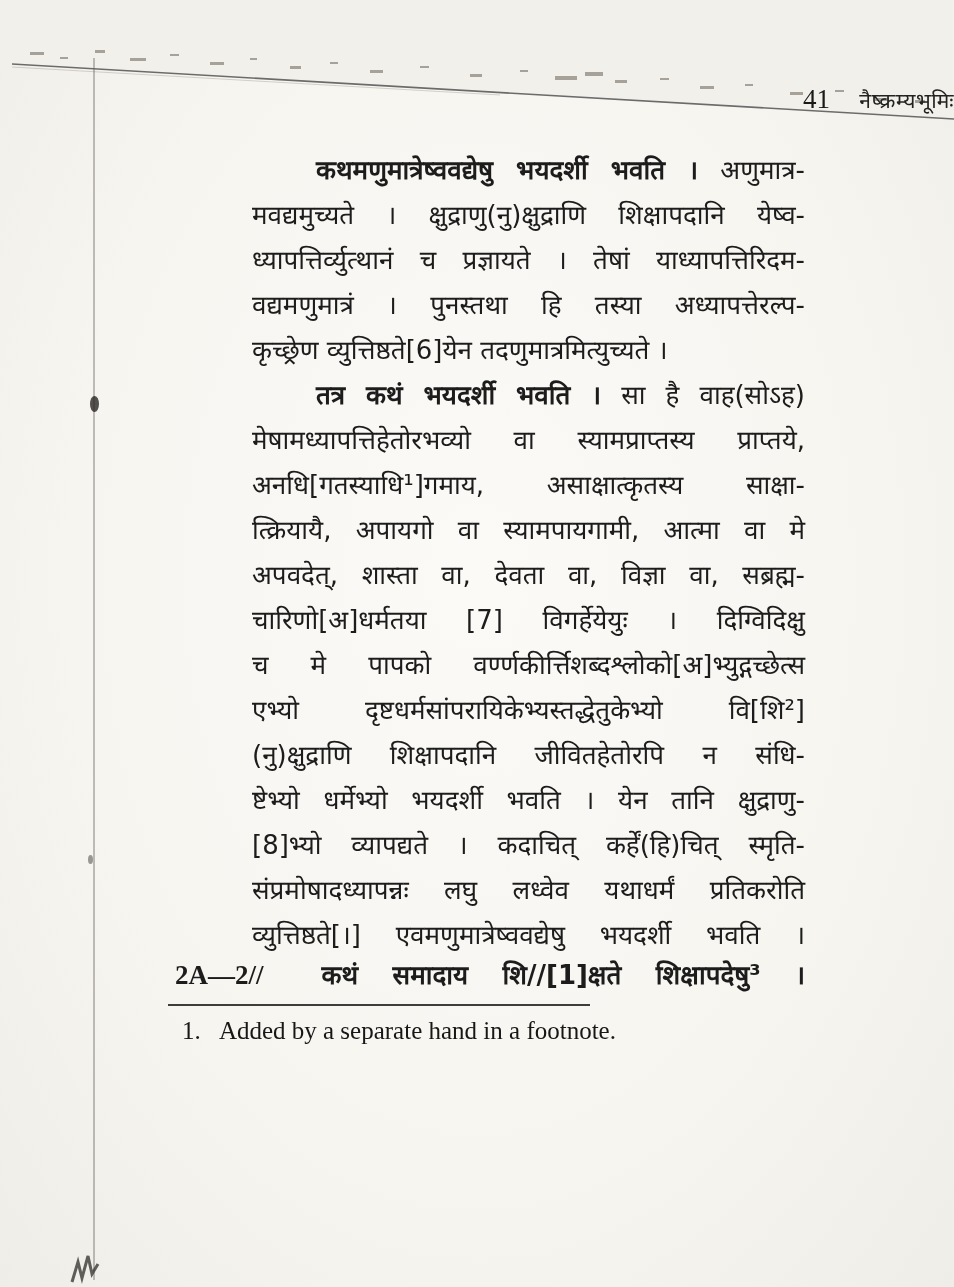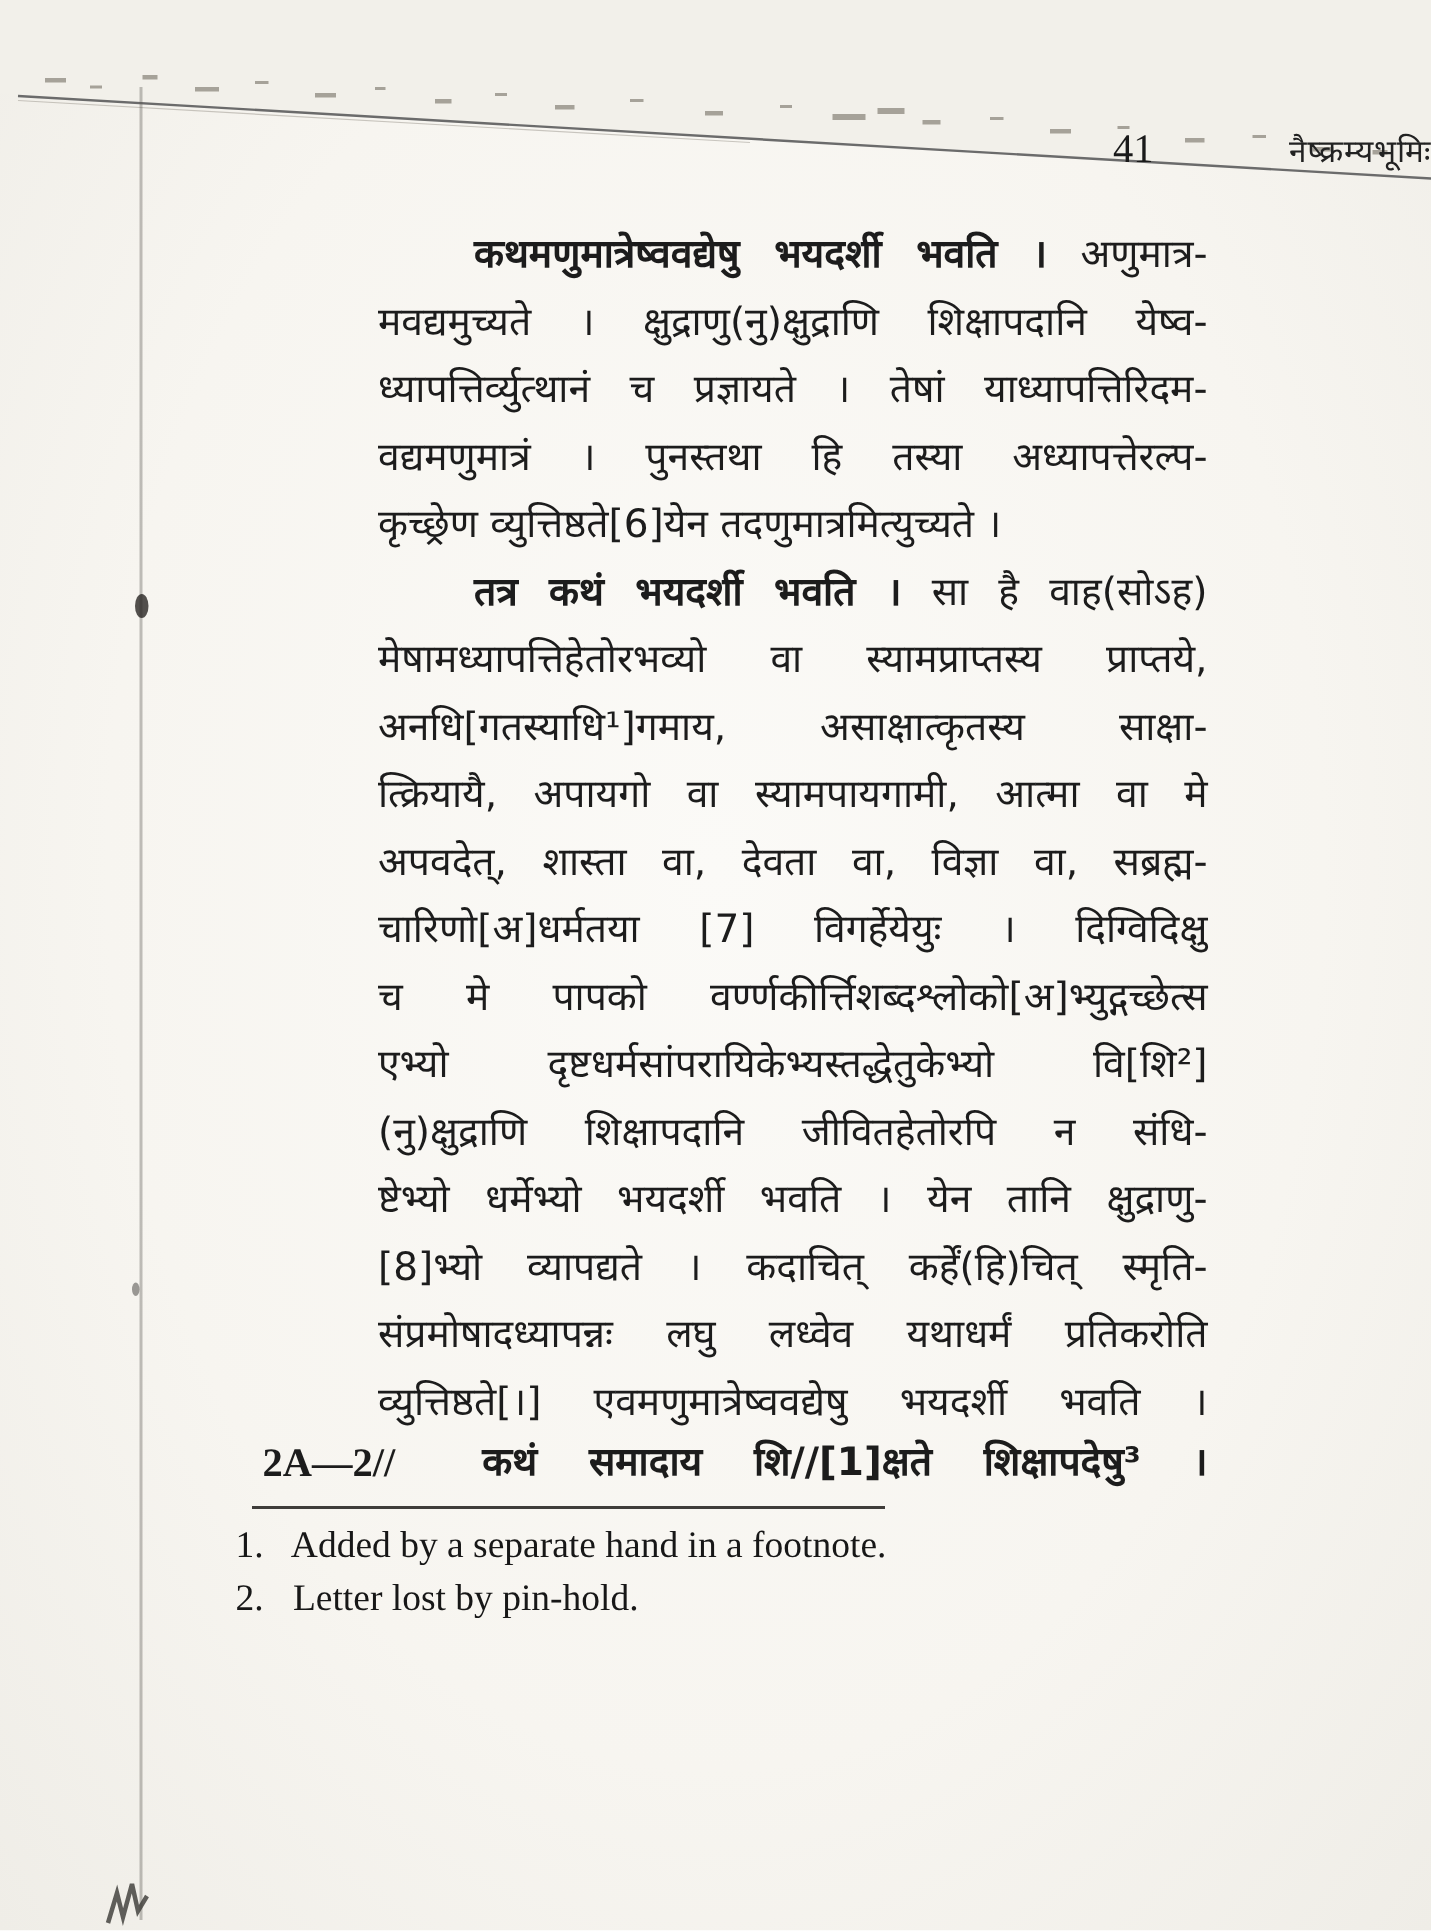--- a/index.html
+++ b/index.html
@@ -43,21 +43,21 @@
   .header-title {
     position: absolute;
     top: 86px; left: 0; width: 954px;
     text-align: right;
     font-size: 21px;
     letter-spacing: 0.5px;
     color: #222;
   }
   .page-number {
     position: absolute;
-    top: 84px; left: 742px;
+    top: 84px; left: 803px;
     font-family: "Liberation Serif", serif;
     font-size: 27px;
     color: #1a1a1a;
   }
   .body-col {
     position: absolute;
     left: 252px; top: 148px;
     width: 553px;
   }
   .ln {
@@ -97,21 +97,21 @@
     text-align-last: justify;
   }
   .fn-rule {
     position: absolute;
     left: 168px; top: 1004px;
     width: 422px; height: 2px;
     background: #3f3d3a;
   }
   .footnotes {
     position: absolute;
-    left: 157px; top: 1014px;
+    left: 182px; top: 1014px;
     width: 668px;
     font-family: "Liberation Serif", serif;
     font-size: 25px;
     color: #171717;
   }
   .fn {
     padding-left: 40px;
     text-indent: -40px;
     line-height: 34px;
     margin-bottom: 1px;
@@ -199,19 +199,15 @@
     <span class="last-line">कथं समादाय शि//[1]क्षते शिक्षापदेषु³ ।</span>
   </div>
 
   <div class="fn-rule"></div>
 
   <div class="footnotes">
     <div class="fn">
       <span class="fn-num">1.</span>
       <span>Added by a separate hand in a footnote.</span>
     </div>
-    <div class="fn">
-      <span class="fn-num">2.</span>
-      <span>Letter lost by pin-hold.</span>
-    </div>
   </div>
 
 </div>
 
 </body></html>

